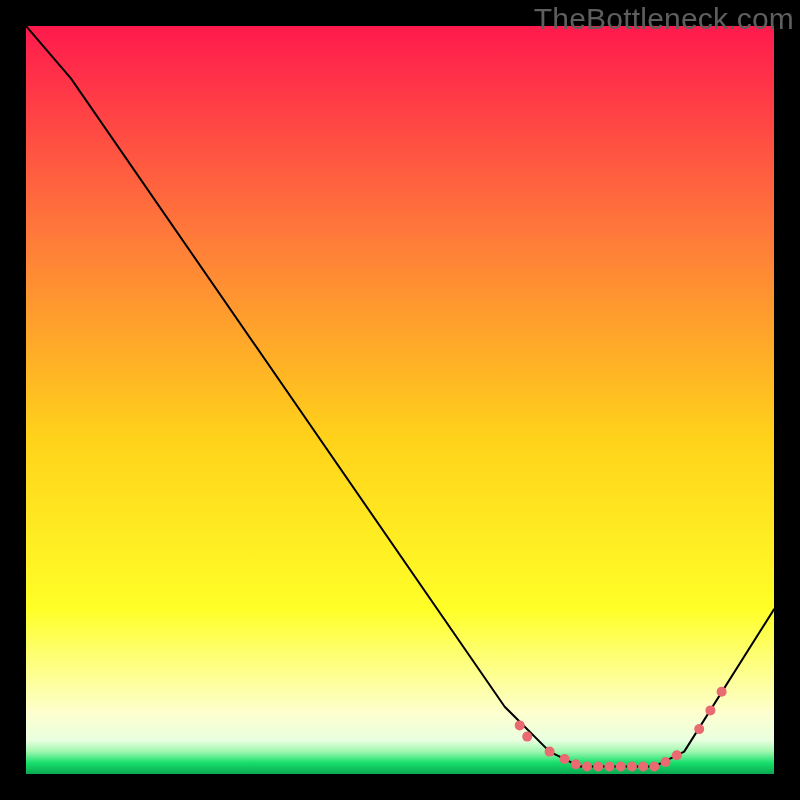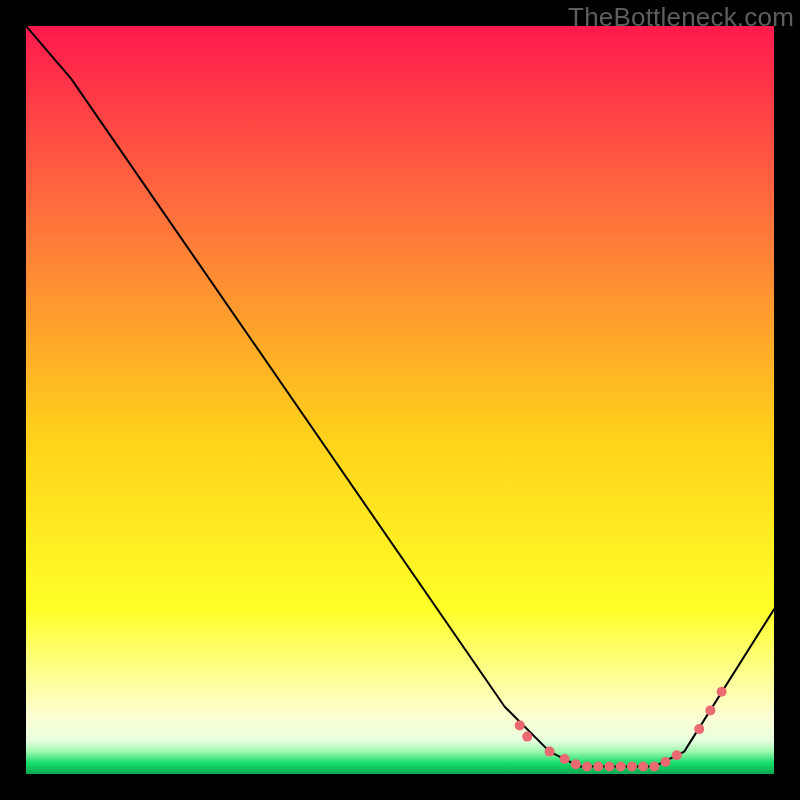--- a/index.html
+++ b/index.html
@@ -24,21 +24,21 @@
     left: 0;
     top: 0;
     width: 748px;
     height: 748px;
   }
   .watermark {
     position: absolute;
     top: 2px;
     right: 6px;
     color: #5e5e5e;
-    font-size: 26px;
+    font-size: 30px;
     font-weight: 500;
     letter-spacing: 0.2px;
     font-family: Arial, Helvetica, sans-serif;
   }
 </style>
 </head>
 <body>
 
 <div class="frame">
   <svg class="plot" viewBox="0 0 748 748" preserveAspectRatio="none">

